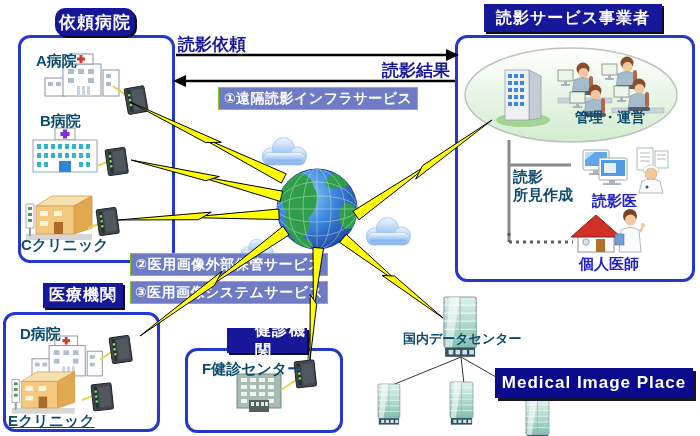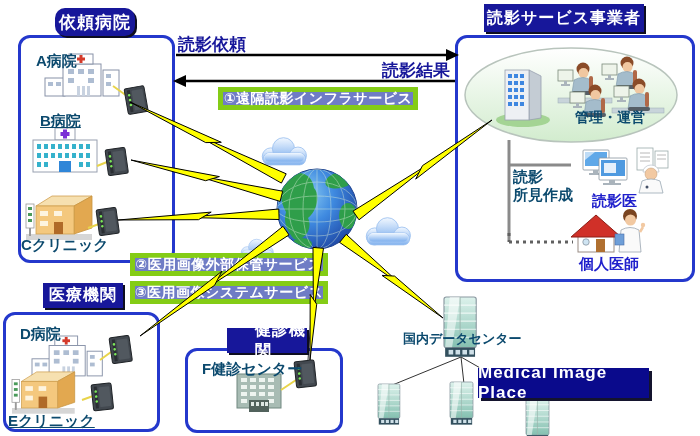--- a/index.html
+++ b/index.html
@@ -10,21 +10,21 @@
   #boxes{z-index:0;}
   #under{z-index:1;}
   #labels{z-index:2;}
   #over{z-index:3;pointer-events:none;}
   .obox{position:absolute;border:3px solid #2438cc;border-radius:12px;background:transparent;}
   .navbanner{position:absolute;background:#17179a;color:#fff;font-weight:bold;
              display:flex;align-items:center;justify-content:center;
              box-shadow:2px 2px 0 #0d0d20;letter-spacing:1px;}
   .svcbanner{position:absolute;background:#6f7cc5;color:#fff;font-weight:bold;
              display:flex;align-items:center;justify-content:center;
-             border:5px solid #84cc16;font-size:14px;letter-spacing:0.5px;white-space:nowrap;}
+             border:1px solid #84cc16;font-size:14px;letter-spacing:0.5px;white-space:nowrap;}
   .lbl{position:absolute;font-weight:bold;color:#0c4a6e;white-space:nowrap;}
   .lbl-blue{color:#2020cc;}
   .lbl-navy{color:#17179a;}
   .mip{position:absolute;background:#0a0a8c;color:#fff;font-weight:bold;
        display:flex;align-items:center;justify-content:center;
        box-shadow:3px 3px 0 #14142e;font-size:17px;letter-spacing:1px;}
 </style>
 </head>
 <body>
 
@@ -334,26 +334,26 @@
     </g>
     <use href="#dctower" transform="translate(444,297) scale(1.15)"></use>
     <use href="#dctower" transform="translate(378,384) scale(0.78)"></use>
     <use href="#dctower" transform="translate(450,382) scale(0.82)"></use>
     <use href="#dctower" transform="translate(526,399) scale(0.82)"></use>
     <line x1="316" y1="246" x2="308" y2="360" stroke="#333" stroke-width="1"></line>
   </svg>
 
   <div id="labels" class="layer">
     <div class="navbanner" style="left:55px;top:8px;width:80px;height:28px;font-size:17px;border-radius:10px;">依頼病院</div>
-    <div class="navbanner" style="left:484px;top:4px;width:160px;height:28px;font-size:16px;">読影サービス事業者</div>
+    <div class="navbanner" style="left:484px;top:4px;width:178px;height:28px;font-size:16px;">読影サービス事業者</div>
     <div class="navbanner" style="left:43px;top:283px;width:80px;height:25px;font-size:16px;">医療機関</div>
     <div class="navbanner" style="left:227px;top:328px;width:80px;height:25px;font-size:16px;padding-left:28px;">健診機関</div>
 
     <div class="lbl" style="left:36px;top:52px;font-size:15px;">A病院</div>
-    <div class="lbl" style="left:40px;top:112px;font-size:15px;text-decoration:underline;">B病院</div>
+    <div class="lbl" style="left:40px;top:112px;font-size:15px;">B病院</div>
     <div class="lbl" style="left:21px;top:236px;font-size:15px;">Cクリニック</div>
     <div class="lbl" style="left:20px;top:325px;font-size:15px;">D病院</div>
     <div class="lbl" style="left:8px;top:412px;font-size:15px;text-decoration:underline;">Eクリニック</div>
     <div class="lbl" style="left:202px;top:360px;font-size:15px;">F健診センター</div>
 
     <div class="lbl lbl-navy" style="left:178px;top:33px;font-size:17px;">読影依頼</div>
     <div class="lbl lbl-navy" style="left:382px;top:59px;font-size:17px;">読影結果</div>
 
     <div class="svcbanner" style="left:218px;top:87px;width:200px;height:23px;">①遠隔読影インフラサービス</div>
     <div class="svcbanner" style="left:130px;top:253px;width:198px;height:23px;">②医用画像外部保管サービス</div>
@@ -361,21 +361,21 @@
 
     <div class="lbl" style="left:575px;top:109px;font-size:14px;">管理・運営</div>
     <div class="lbl" style="left:513px;top:168px;font-size:15px;line-height:18px;">
       <span>読影</span><br>
       <span>所見作成</span>
     </div>
     <div class="lbl lbl-blue" style="left:592px;top:192px;font-size:15px;">読影医</div>
     <div class="lbl lbl-blue" style="left:579px;top:255px;font-size:15px;">個人医師</div>
 
     <div class="lbl" style="left:403px;top:330px;font-size:13px;">国内データセンター</div>
-    <div class="mip" style="left:478px;top:368px;width:171px;height:30px;">Medical Image Place</div>
+    <div class="mip" style="left:495px;top:368px;width:198px;height:30px;">Medical Image Place</div>
   </div>
 
   <svg id="over" class="layer" width="700" height="436" viewBox="0 0 700 436">
       <polygon points="286.2,173.8 281.4,183.1 194.6,134.0" fill="#ffff00" stroke="#000" stroke-width="1" stroke-linejoin="round"></polygon>
       <polygon points="221.3,142.3 205.7,142.6 130.0,102.0" fill="#ffff00" stroke="#000" stroke-width="1" stroke-linejoin="round"></polygon>
       <polygon points="282.7,191.2 280.1,201.4 194.2,175.1" fill="#ffff00" stroke="#000" stroke-width="1" stroke-linejoin="round"></polygon>
       <polygon points="219.4,176.6 205.6,180.7 131.0,160.0" fill="#ffff00" stroke="#000" stroke-width="1" stroke-linejoin="round"></polygon>
       <polygon points="278.8,209.0 279.1,219.5 185.6,217.5" fill="#ffff00" stroke="#000" stroke-width="1" stroke-linejoin="round"></polygon>
       <polygon points="211.2,212.1 198.5,219.7 118.0,220.0" fill="#ffff00" stroke="#000" stroke-width="1" stroke-linejoin="round"></polygon>
       <polygon points="283.0,226.3 289.0,234.9 201.3,291.6" fill="#ffff00" stroke="#000" stroke-width="1" stroke-linejoin="round"></polygon>

